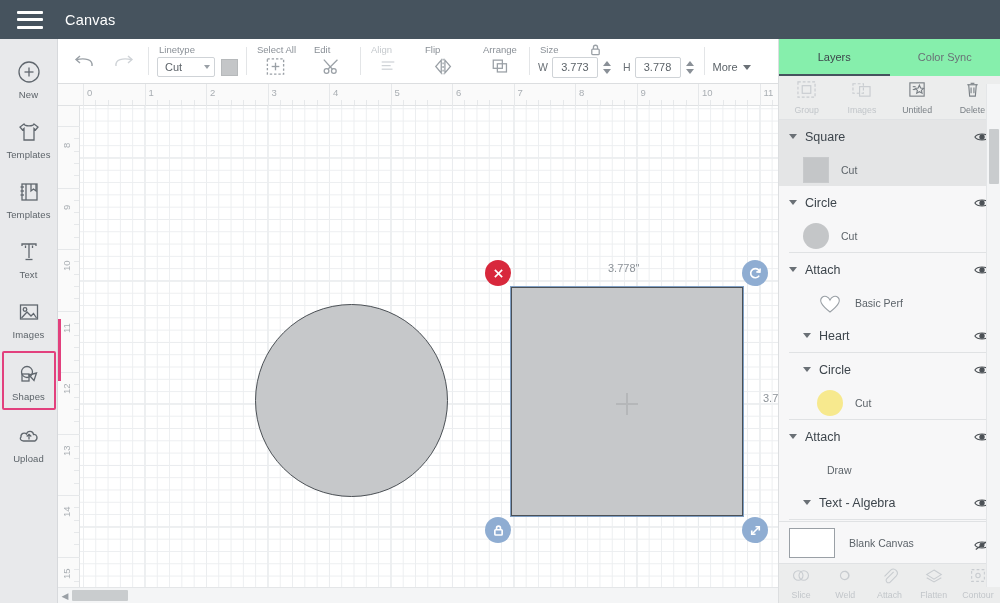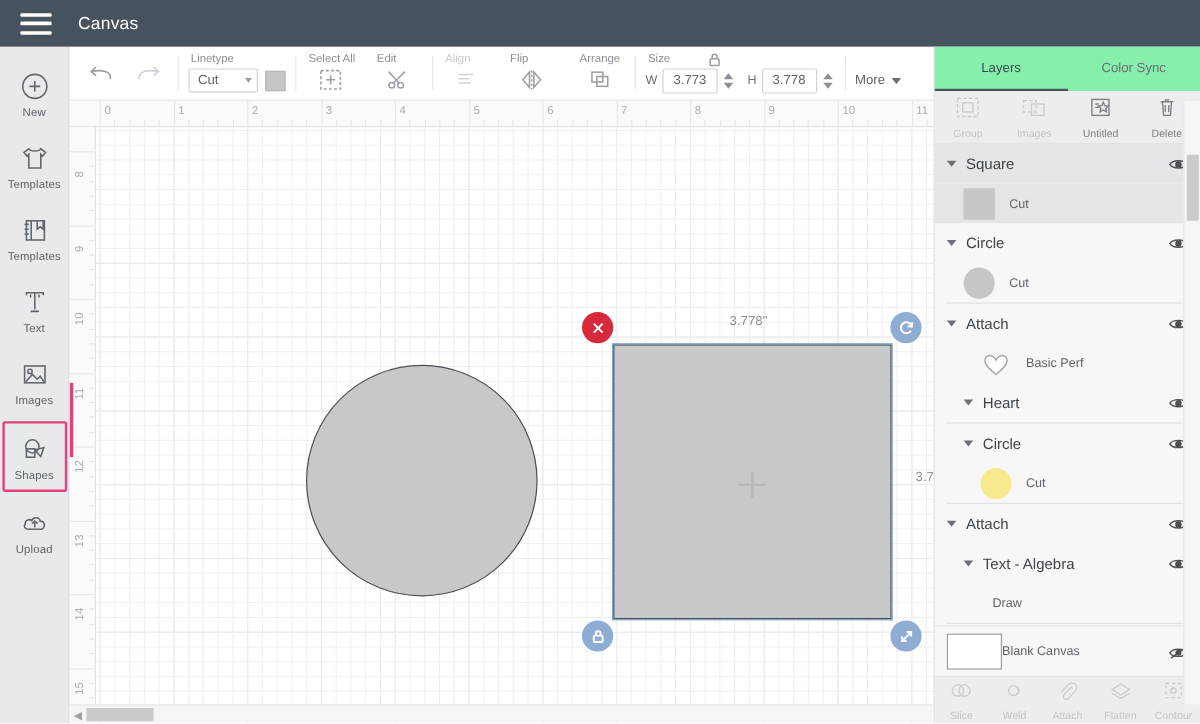--- a/index.html
+++ b/index.html
@@ -846,35 +846,35 @@
         <span class="tri-b"></span>
         <span class="layer-name">Attach</span>
         <span class="eye">
           <svg viewBox="0 0 18 12" width="16" height="12">
               <path d="M1 6 C4 1.5 14 1.5 17 6 C14 10.5 4 10.5 1 6 Z"></path>
               <circle cx="9" cy="6" r="2.4" fill="#4b5055"></circle>
             </svg>
         </span>
       </div>
 
+      <div class="layer-row">
+        <span class="layer-indent2"></span>
+        <span class="layer-sub" style="margin-left:10px;">Draw</span>
+      </div>
       <div class="layer-row group-head">
         <span class="layer-indent"></span>
         <span class="tri-b"></span>
         <span class="layer-name">Text - Algebra</span>
         <span class="eye">
           <svg viewBox="0 0 18 12" width="16" height="12">
               <path d="M1 6 C4 1.5 14 1.5 17 6 C14 10.5 4 10.5 1 6 Z"></path>
               <circle cx="9" cy="6" r="2.4" fill="#4b5055"></circle>
             </svg>
         </span>
       </div>
-      <div class="layer-row">
-        <span class="layer-indent2"></span>
-        <span class="layer-sub" style="margin-left:10px;">Draw</span>
-      </div>
 
       <div class="layer-sep"></div>
 
       <div class="layer-row group-head">
         <span class="layer-indent"></span>
         <span class="tri-b"></span>
         <span class="layer-name">Circle</span>
         <span class="eye">
           <svg viewBox="0 0 18 12" width="16" height="12">
               <path d="M1 6 C4 1.5 14 1.5 17 6 C14 10.5 4 10.5 1 6 Z"></path>
@@ -883,21 +883,21 @@
         </span>
       </div>
 
       <div class="rpanel-scroll">
         <span class="thumb"></span>
       </div>
     </div>
 
     <div class="layer-row" style="height:42px;background:#f7f7f8;border-top:1px solid #e0e2e4;">
       <span class="thumb-sq" style="width:46px;height:30px;background:#ffffff;border:1px solid #9aa0a6;"></span>
-      <span class="layer-sub" style="">Blank Canvas</span>
+      <span class="layer-sub" style="margin-left:14px;">Blank Canvas</span>
       <span class="eye">
         <svg viewBox="0 0 18 12" width="16" height="12">
             <path d="M1 6 C4 1.5 14 1.5 17 6 C14 10.5 4 10.5 1 6 Z"></path>
             <circle cx="9" cy="6" r="2.2" fill="#4b5055"></circle>
             <line x1="2" y1="11" x2="16" y2="1"></line>
           </svg>
       </span>
     </div>
 
     <div class="rbottom">

